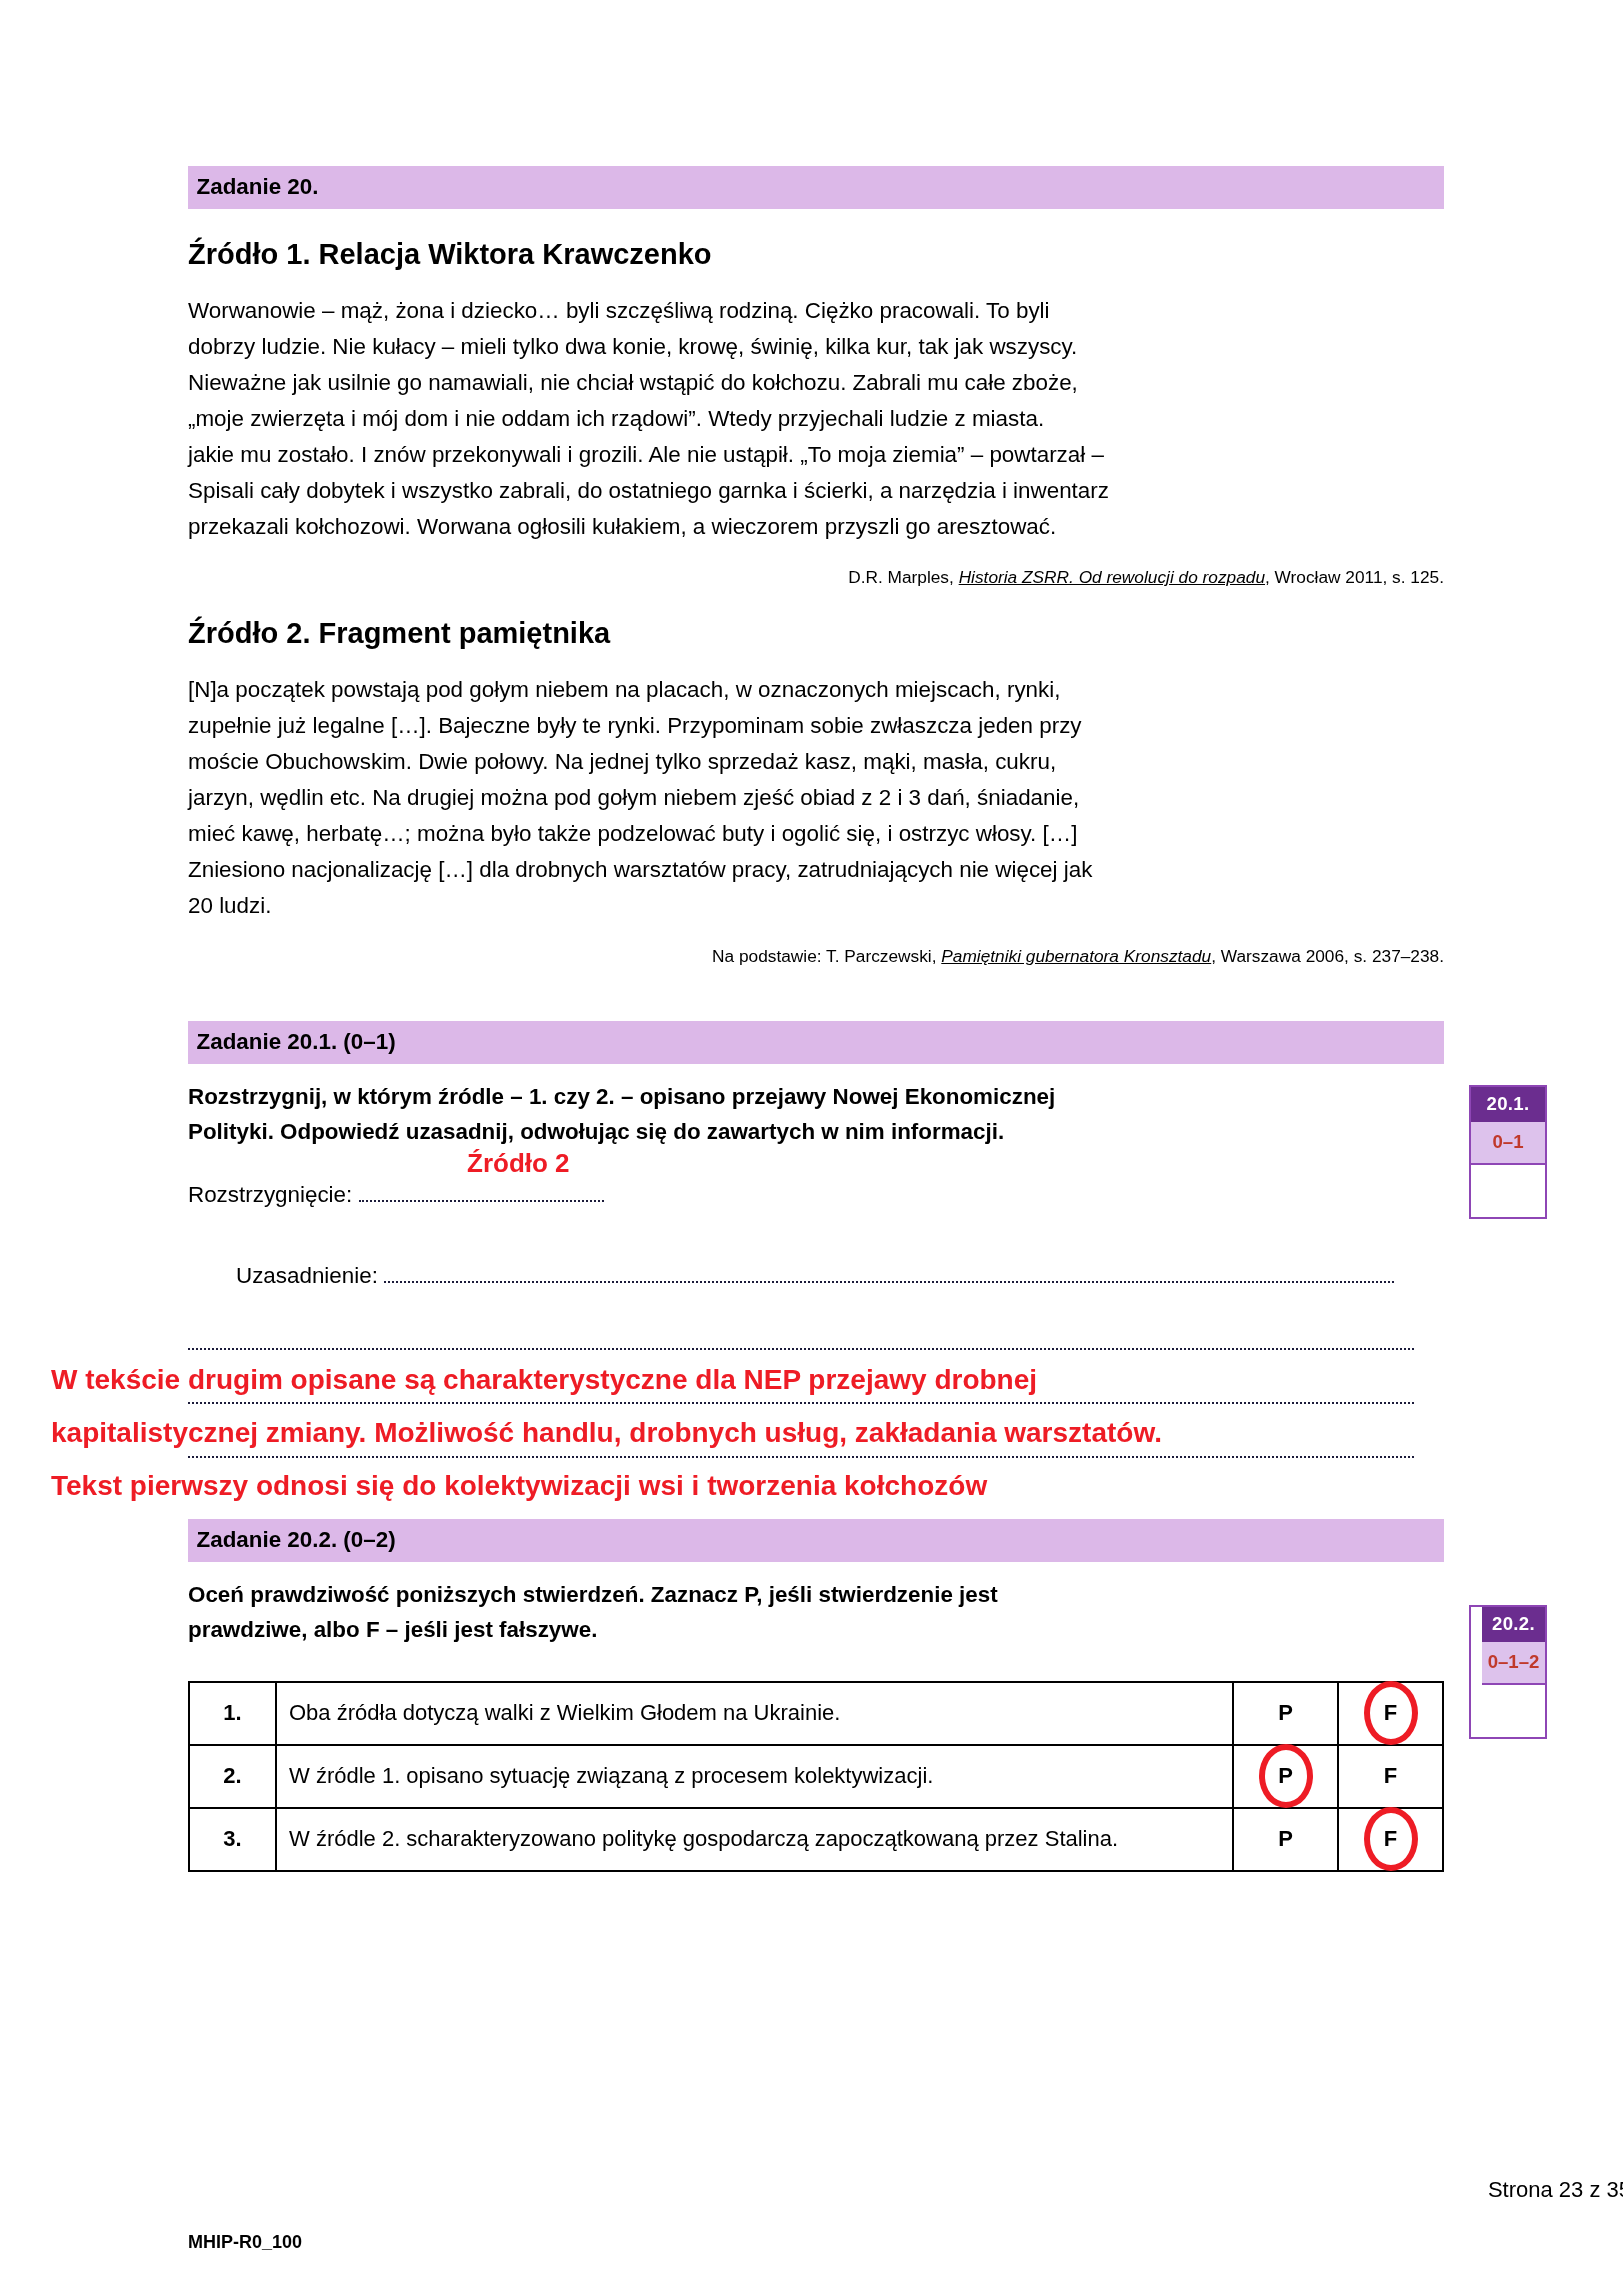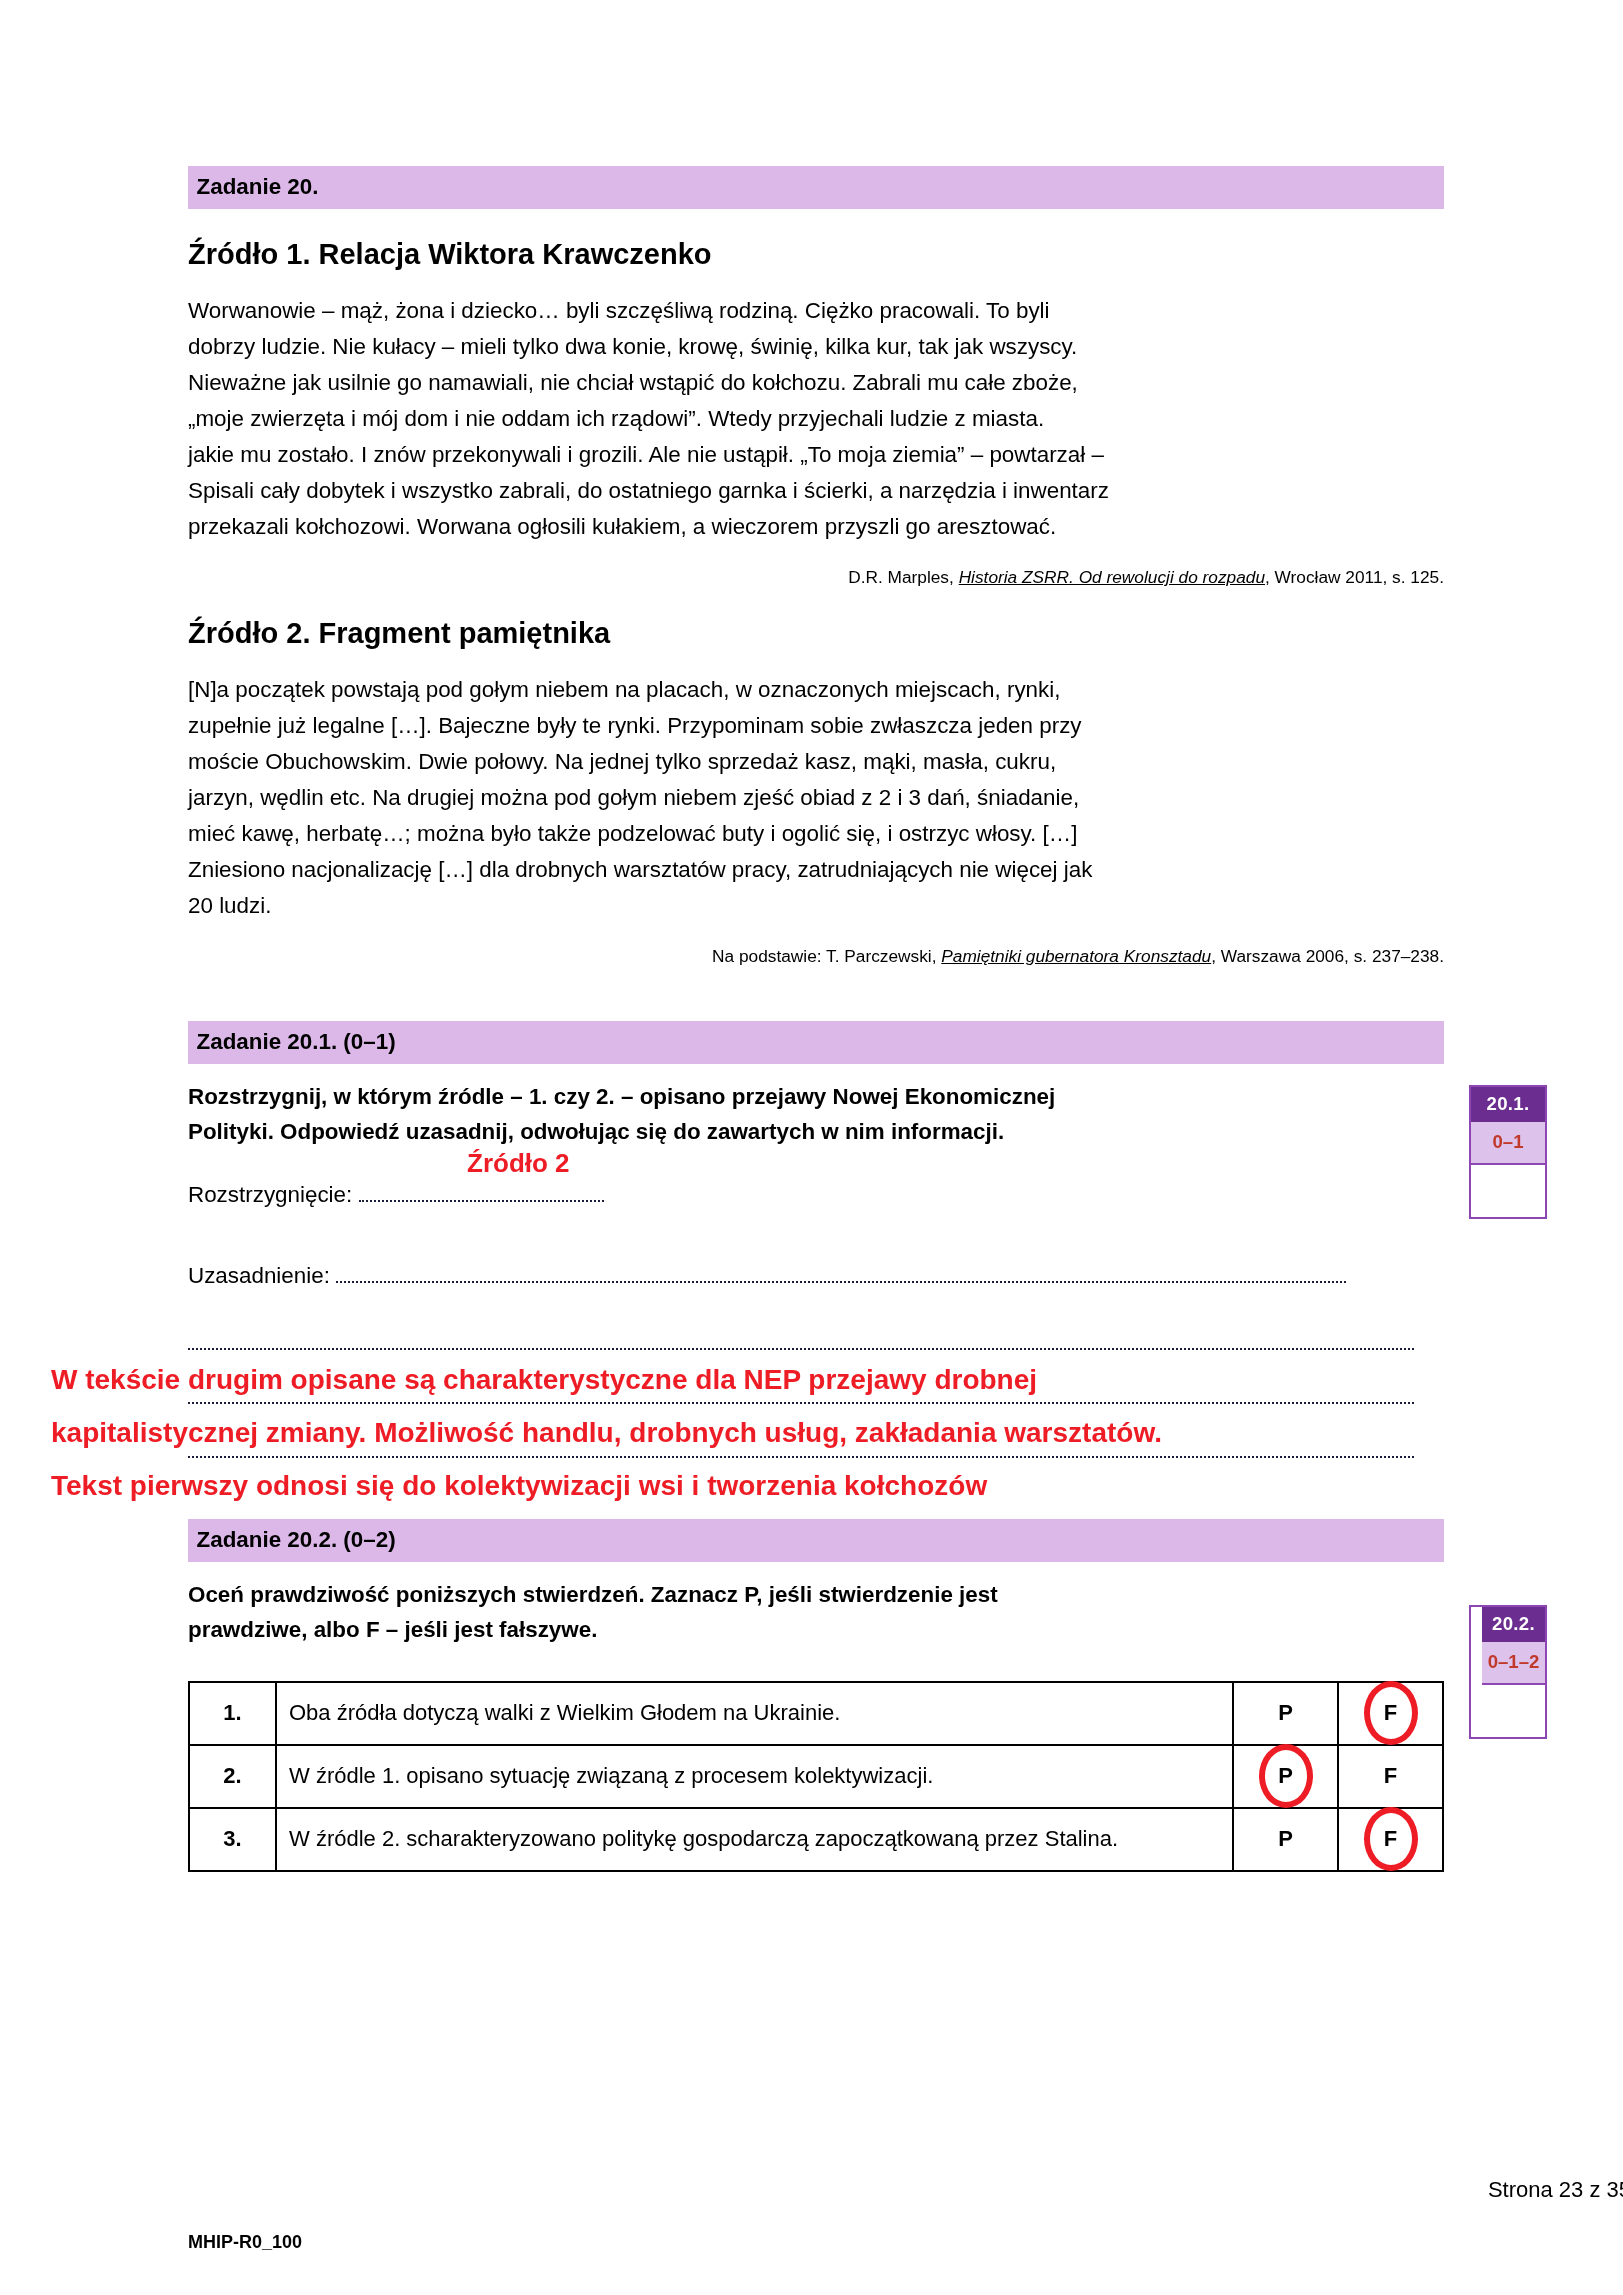--- a/index.html
+++ b/index.html
@@ -256,21 +256,21 @@
       <span class="ln">Rozstrzygnij, w którym źródle – 1. czy 2. – opisano przejawy Nowej Ekonomicznej</span>
       <span class="ln">Polityki. Odpowiedź uzasadnij, odwołując się do zawartych w nim informacji.</span>
     </div>
 
     <div class="ans-row" style="margin-top:29px; height:47px;">
       <span class="red-answer-inline" style="left:279px; top:-30px;">Źródło 2</span>
       <span class="ans-label">Rozstrzygnięcie:</span>
       <span class="dots short"></span>
     </div>
 
-    <div class="ans-row" style="margin-top:34px;">
+    <div class="ans-row" style="margin-top:34px;margin-left:48px;">
       <span class="ans-label">Uzasadnienie:</span>
       <span class="dots long"></span>
     </div>
 
     <div class="blank-line" style="margin-top:52px;"></div>
     <div class="blank-line" style="margin-top:52px;"></div>
     <div class="blank-line" style="margin-top:52px;"></div>
 
     <div class="task-bar wide" style="margin-top:61px;">Zadanie 20.2. (0–2)</div>
 

